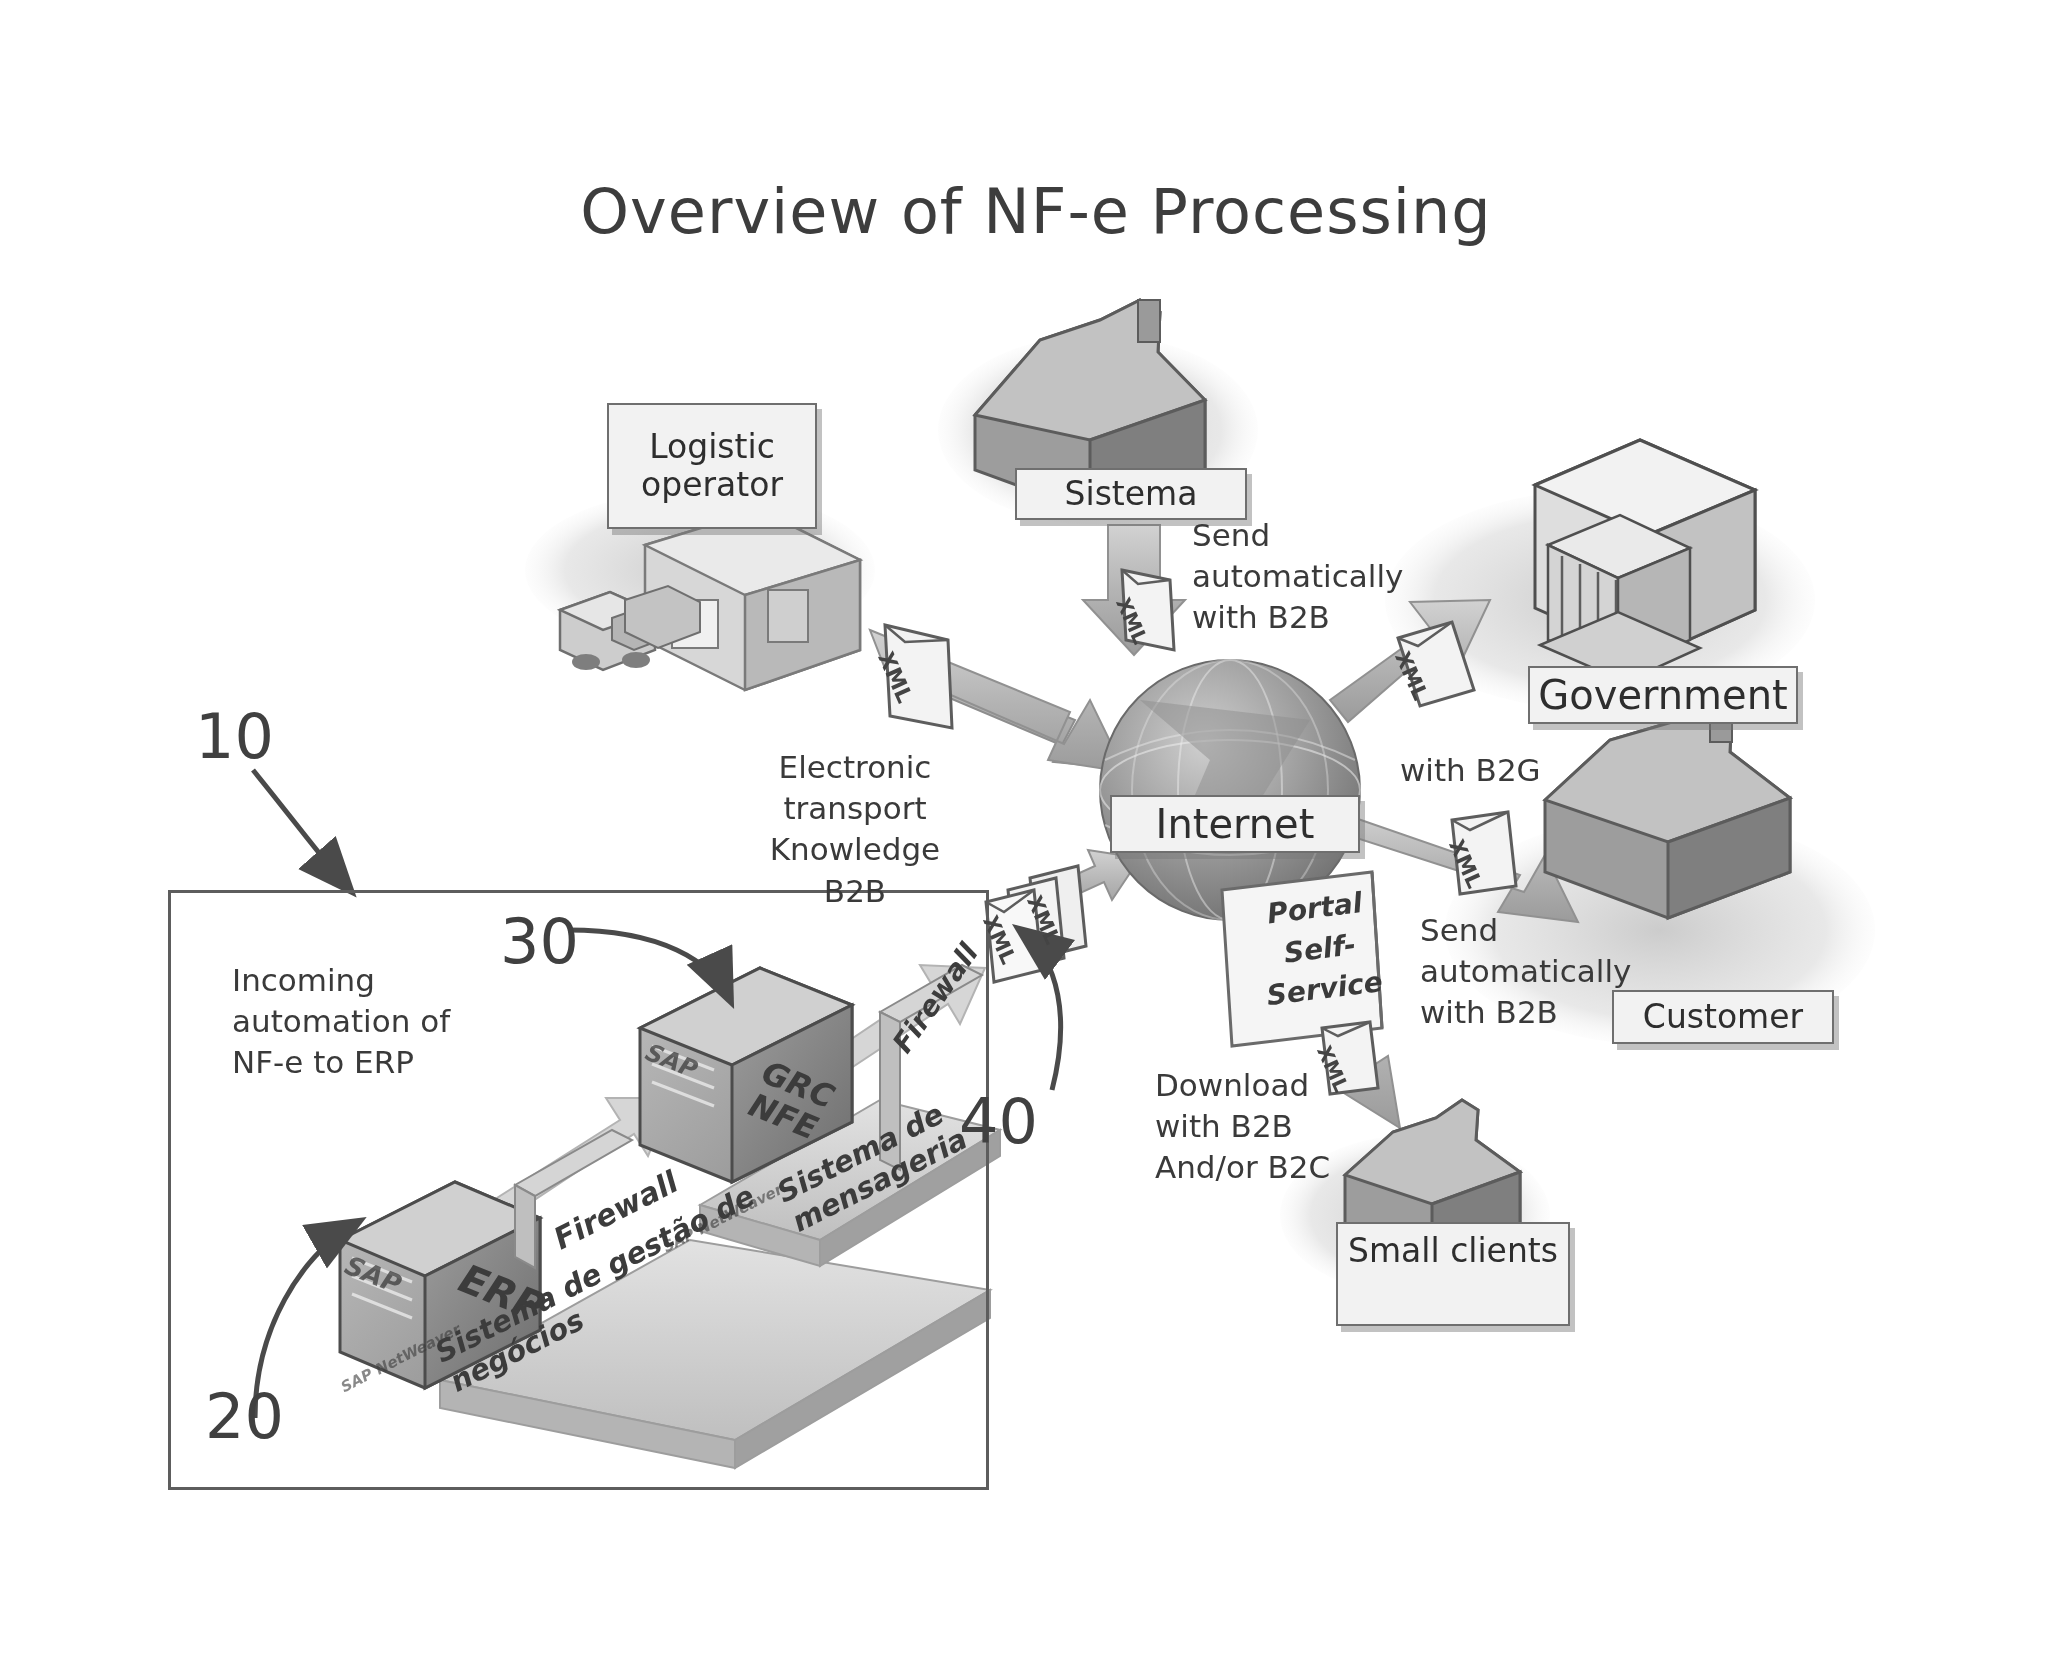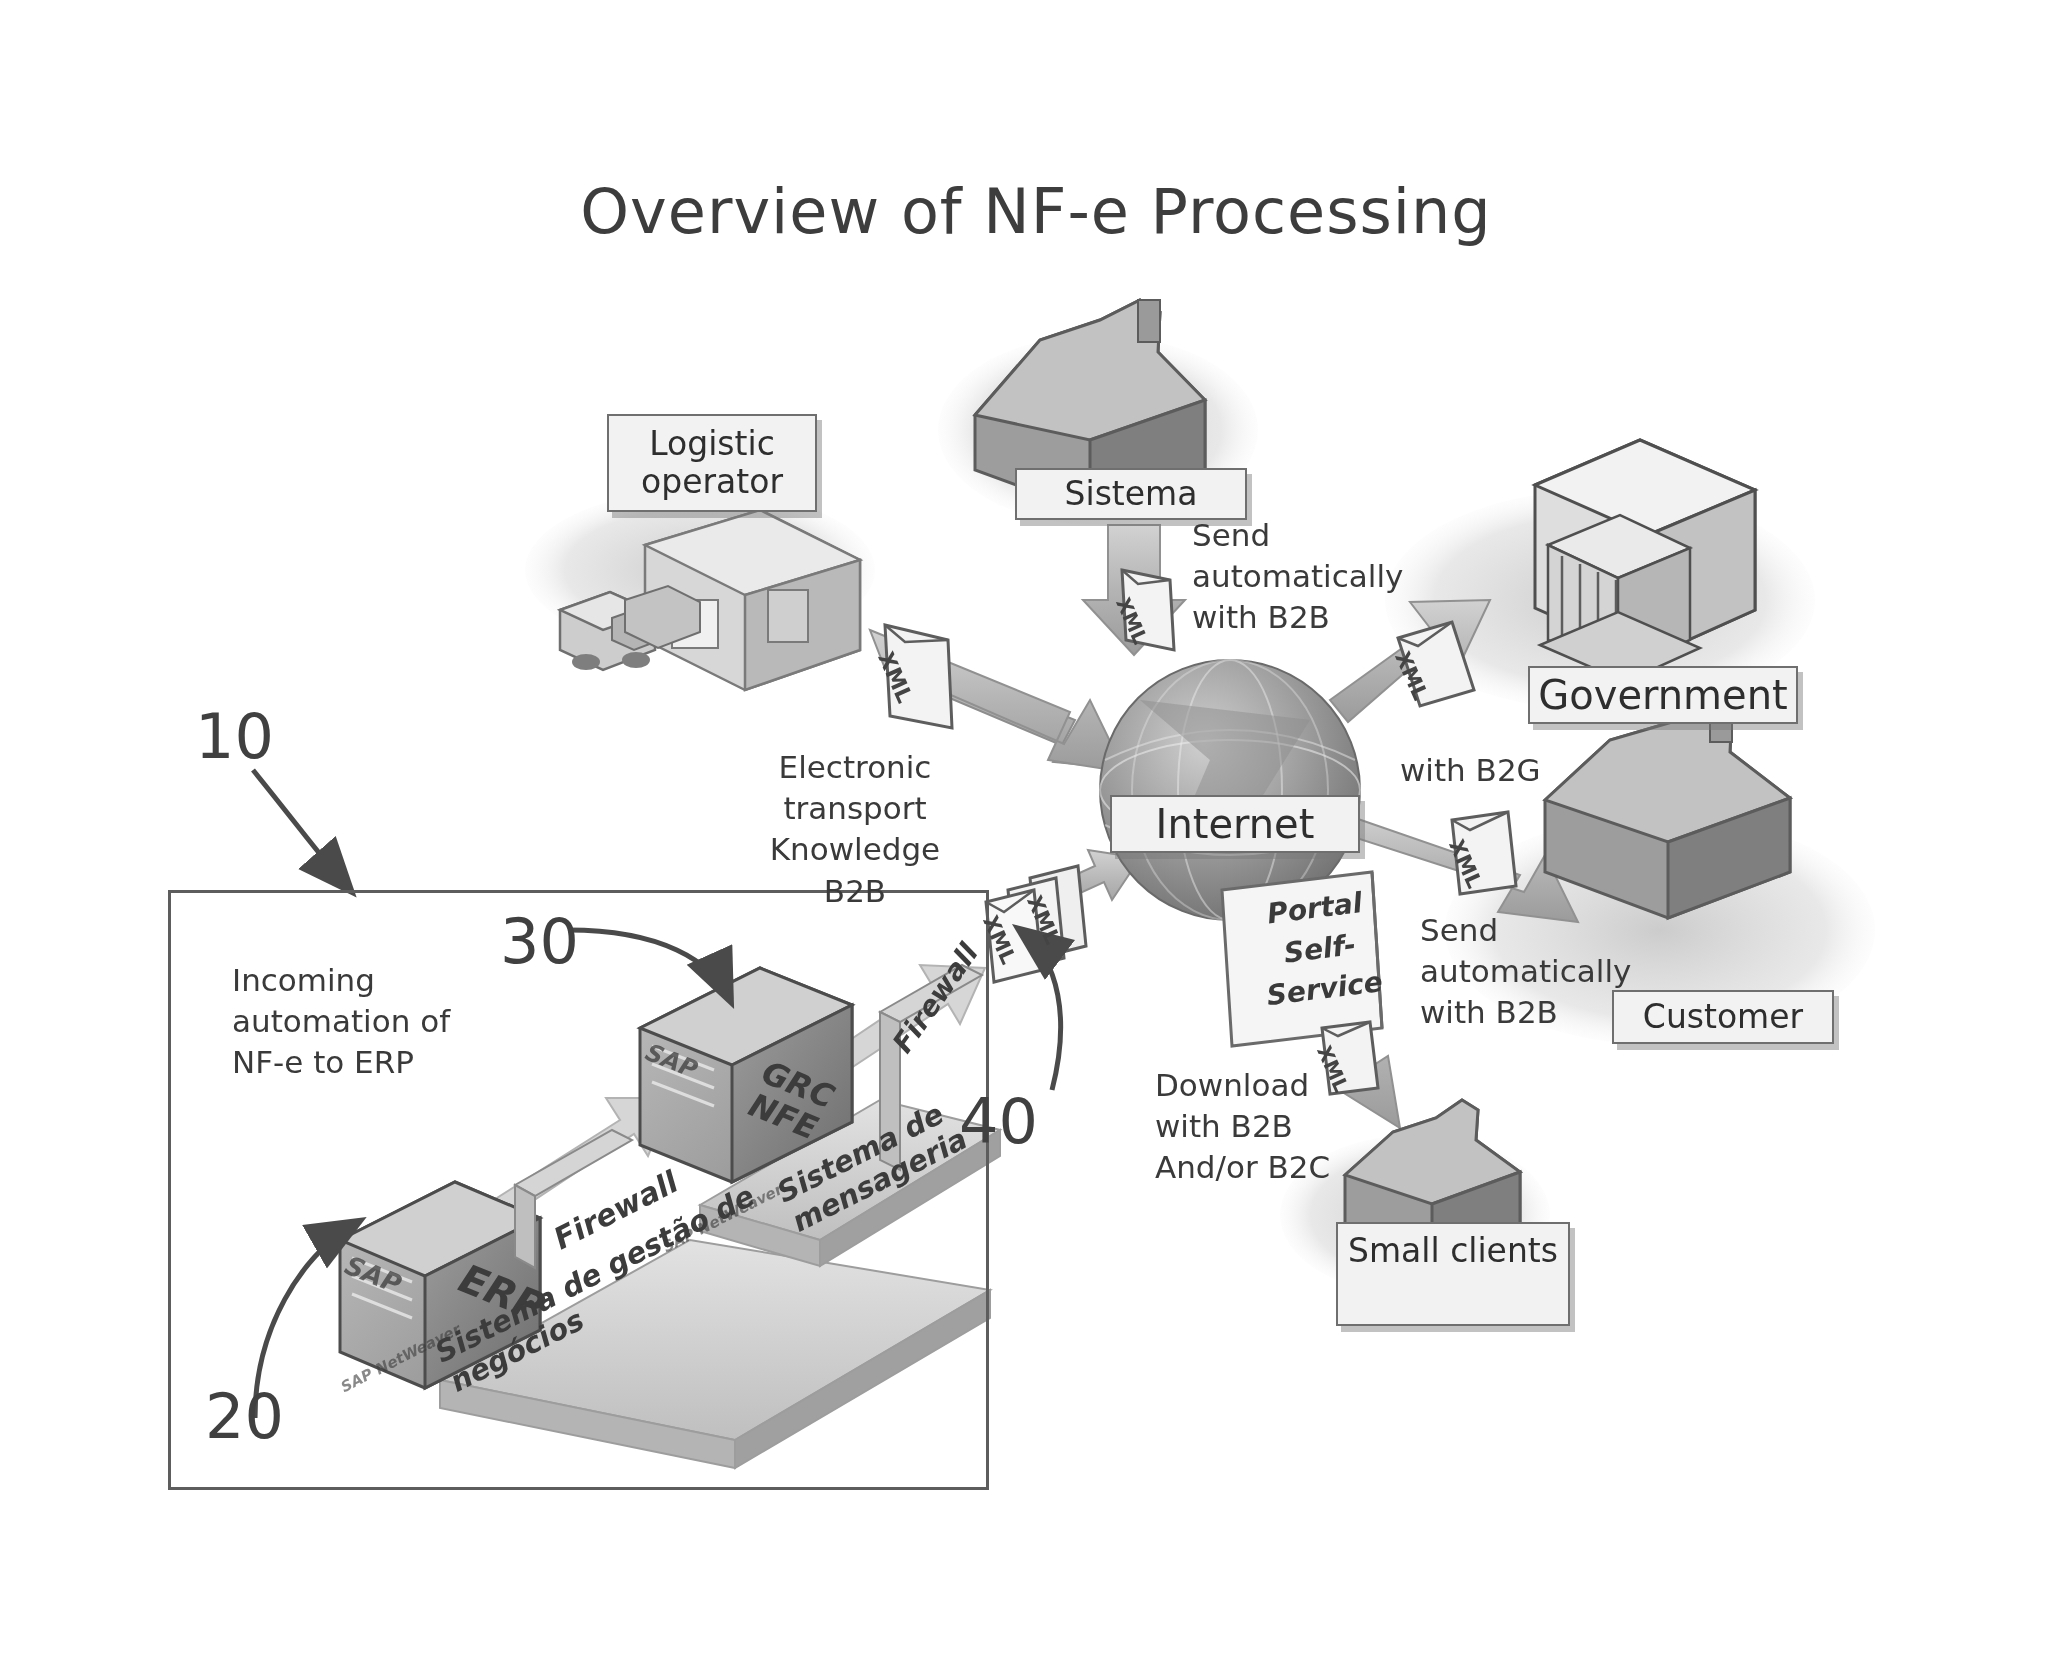--- a/index.html
+++ b/index.html
@@ -296,21 +296,21 @@
     <path d="M1052,1090 C1070,1020 1060,960 1020,930" fill="none" stroke="#4a4a4a" stroke-width="5" marker-end="url(#mArrow)"></path>
   </svg>
 
   <div class="abs" id="enclosure-10"></div>
 
   <div class="abs refnum" style="left:195px;top:700px;">10</div>
   <div class="abs refnum" style="left:205px;top:1380px;">20</div>
   <div class="abs refnum" style="left:500px;top:905px;">30</div>
   <div class="abs refnum" style="left:959px;top:1085px;">40</div>
 
-  <div class="abs plate big" style="left:607px;top:414px;width:210px;height:98px;white-space:pre-line;">Logistic
+  <div class="abs plate big" style="left:607px;top:403px;width:210px;height:126px;white-space:pre-line;">Logistic
 operator</div>
 
   <div class="abs plate big" style="left:1015px;top:468px;width:232px;height:52px;">Sistema</div>
 
   <div class="abs plate huge" style="left:1110px;top:795px;width:250px;height:58px;">Internet</div>
 
   <div class="abs plate huge" style="left:1528px;top:666px;width:270px;height:58px;">Government</div>
 
   <div class="abs plate big" style="left:1612px;top:990px;width:222px;height:54px;">Customer</div>
 

